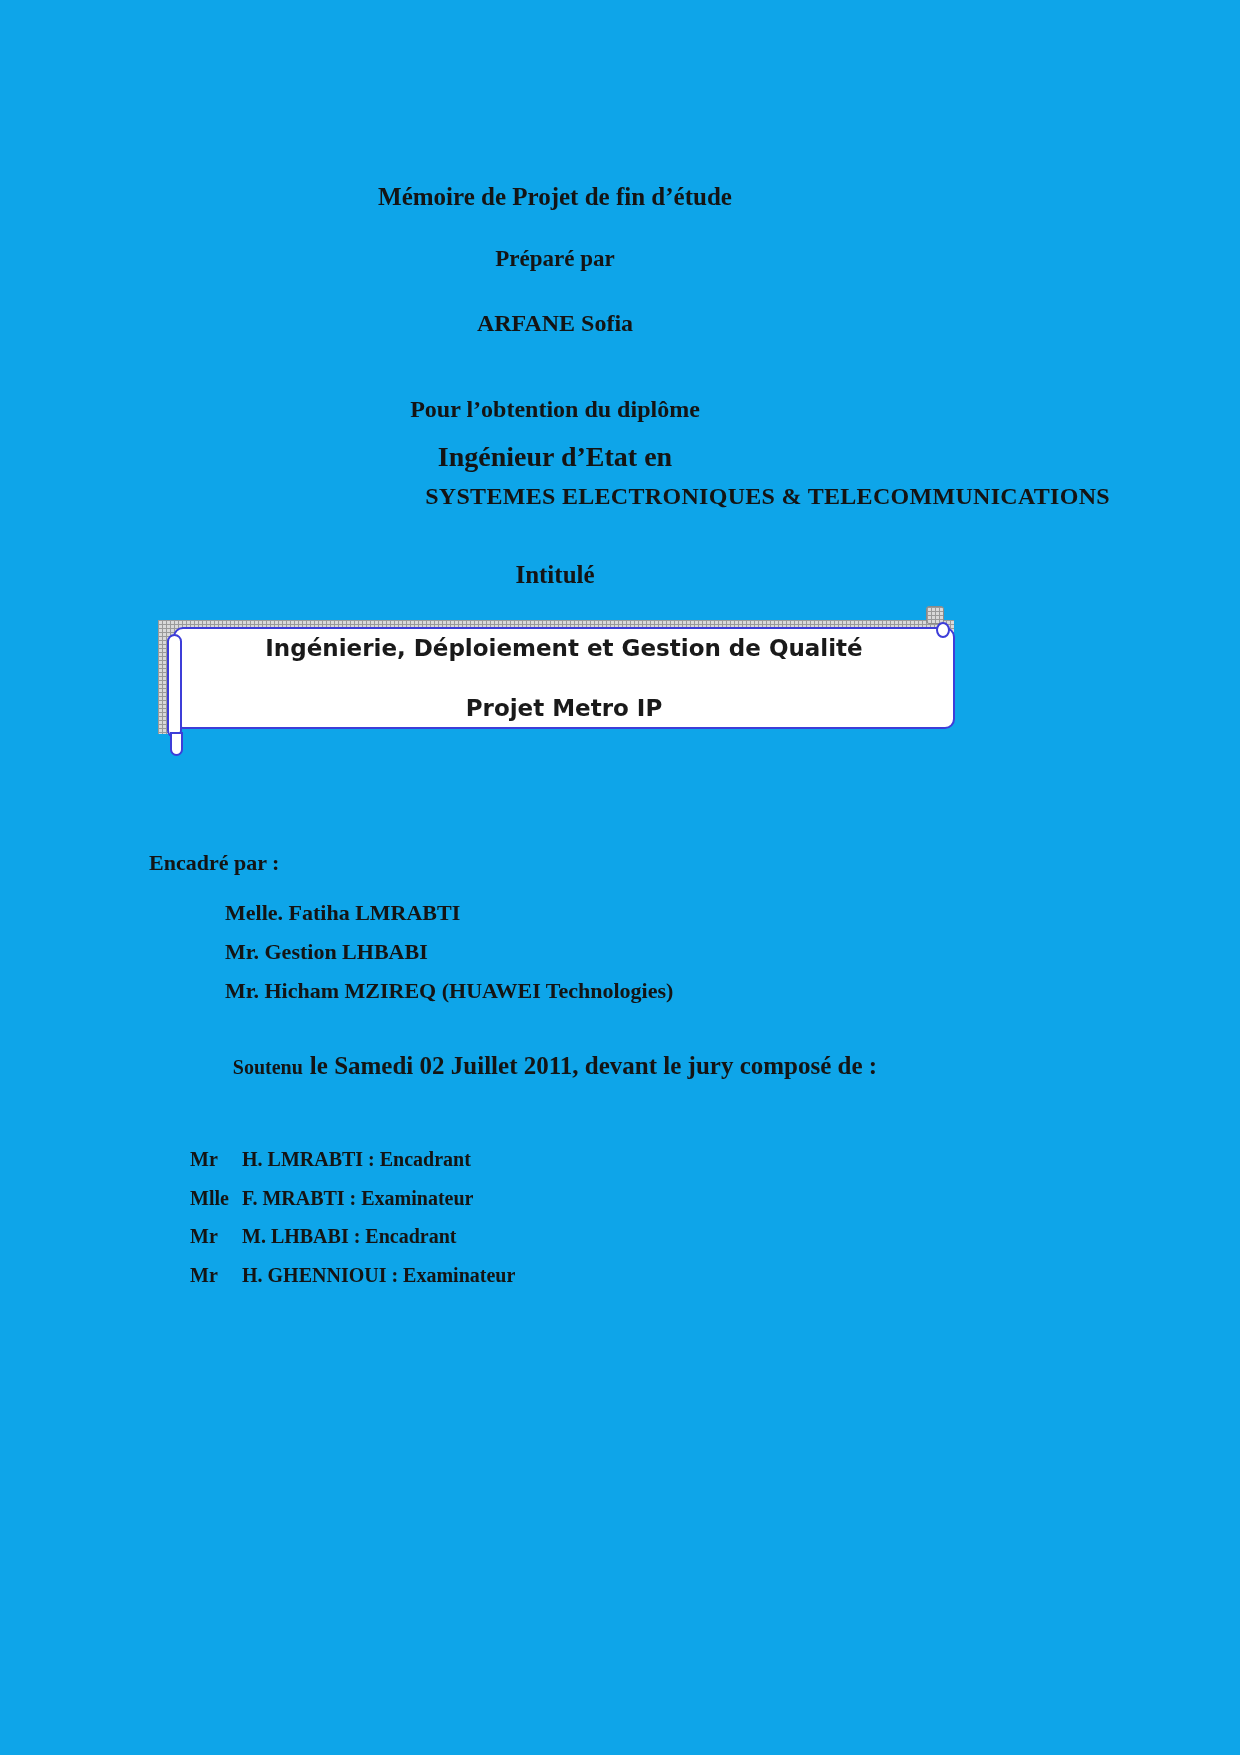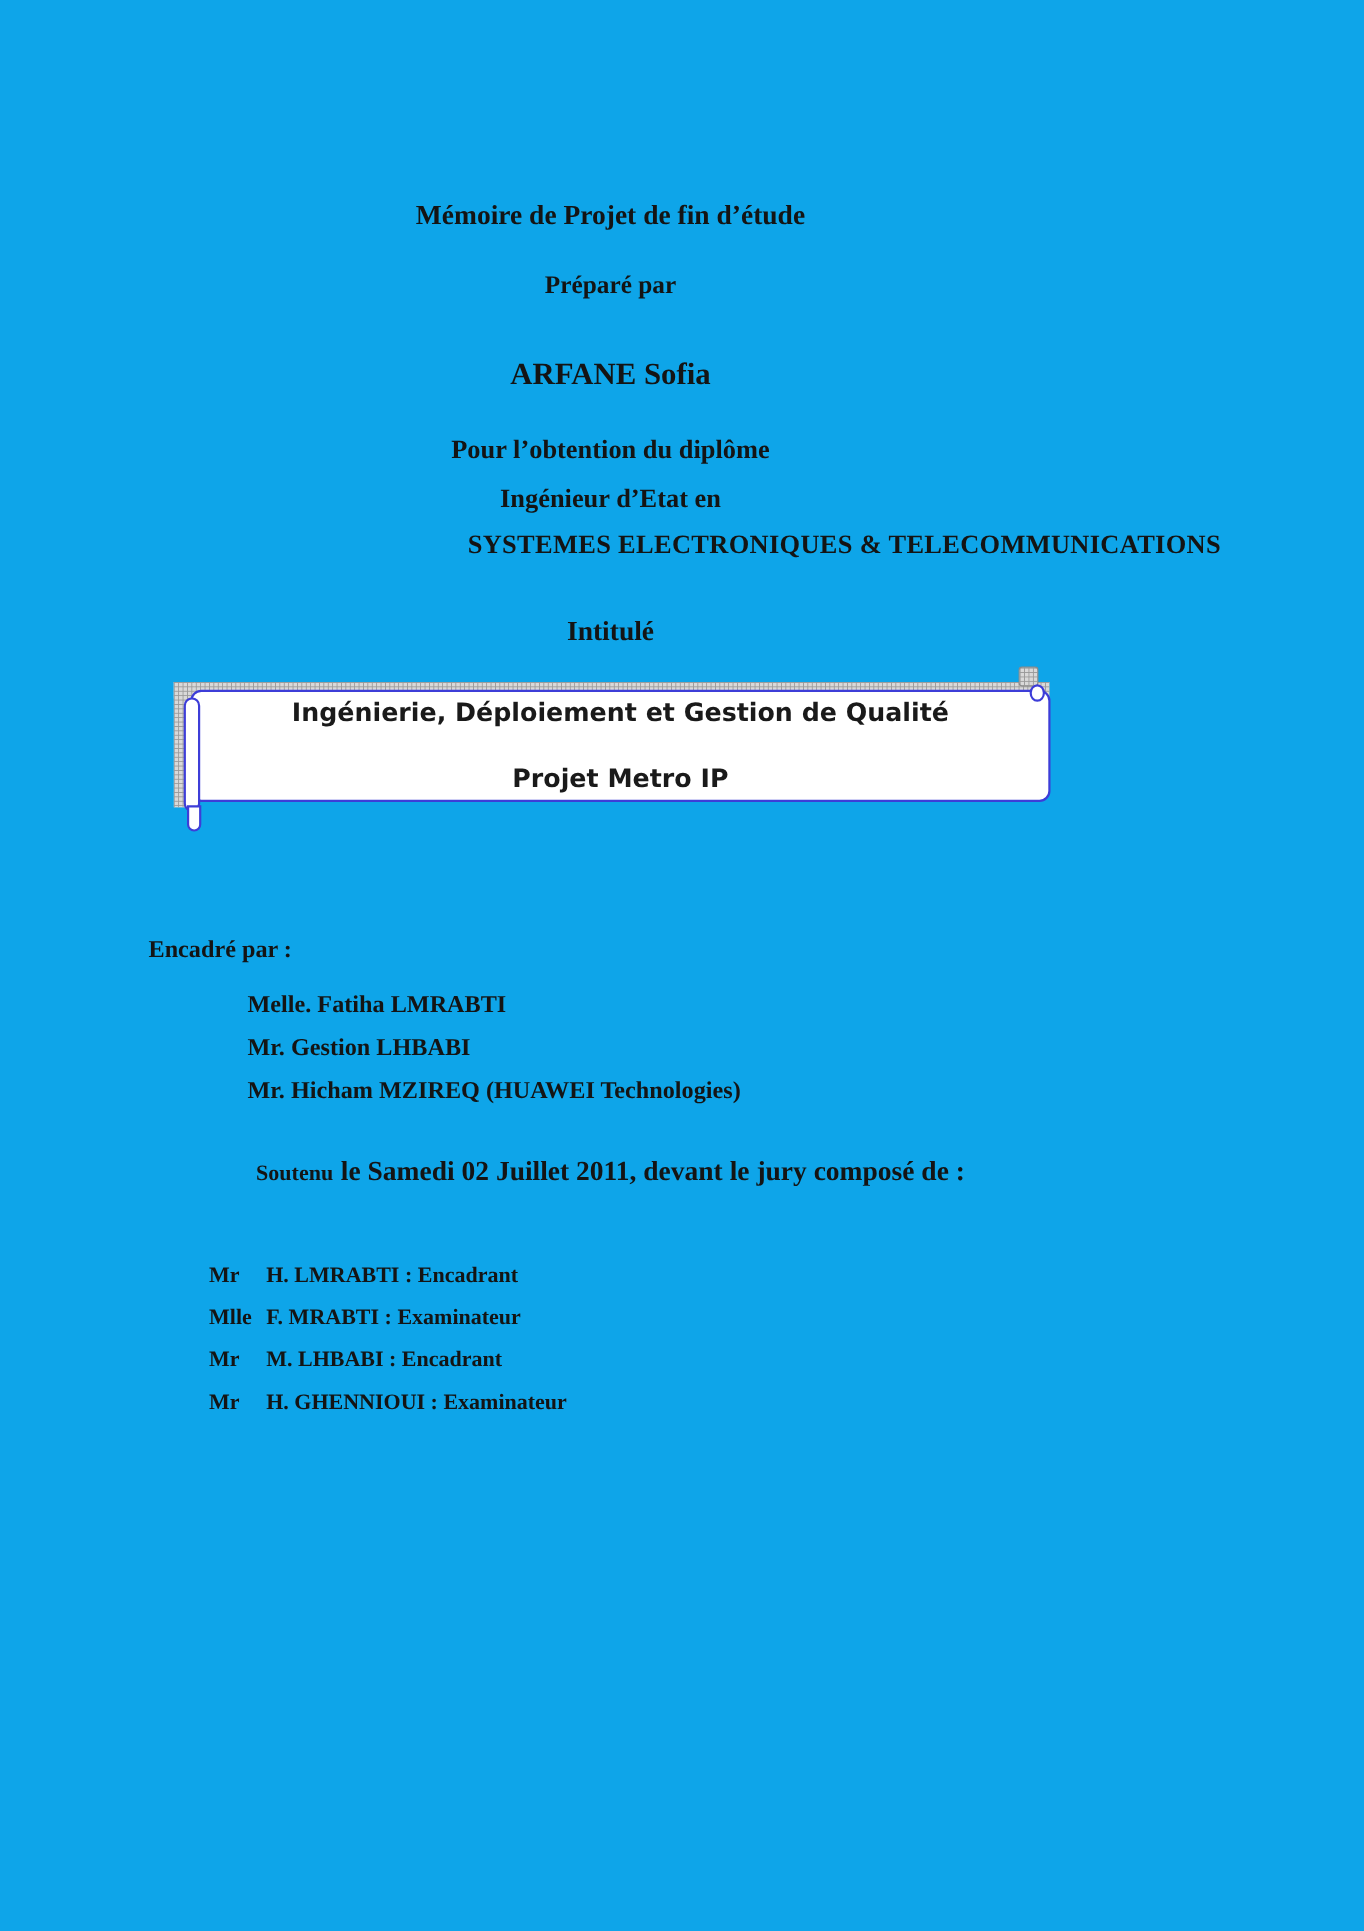--- a/index.html
+++ b/index.html
@@ -15,23 +15,23 @@
   }
   .centered {
     position: absolute;
     left: 0;
     width: 1110px;
     text-align: center;
     font-weight: bold;
   }
   .l-memoire   { top: 183px; font-size: 25px; }
   .l-prepare   { top: 246px; font-size: 23px; }
-  .l-author    { top: 325px; font-size: 28px; }
+  .l-author    { top: 310px; font-size: 24px; }
   .l-diplome   { top: 396px; font-size: 24px; }
-  .l-ingenieur { top: 441px; font-size: 24px; }
+  .l-ingenieur { top: 441px; font-size: 28px; }
   .l-systemes  { top: 483px; font-size: 24px; letter-spacing: 0.3px; text-align: right; }
   .l-intitule  { top: 561px; font-size: 25px; }
 
   
   .banner-wrap {
     position: absolute;
     left: 158px;
     top: 614px;
     width: 808px;
     height: 134px;
@@ -102,21 +102,21 @@
     left: 778px; top: 8px;
     width: 14px; height: 16px;
     border: 2px solid #3d3dd8;
     border-radius: 50%;
     background: #ffffff;
   }
 
   
   .encadre-label {
     position: absolute;
-    left: 135px; top: 850px;
+    left: 149px; top: 850px;
     font-size: 22px;
     font-weight: bold;
   }
   .supervisor-list {
     position: absolute;
     left: 225px; top: 893px;
     list-style: none;
   }
   .supervisor-list li {
     font-size: 22px;

